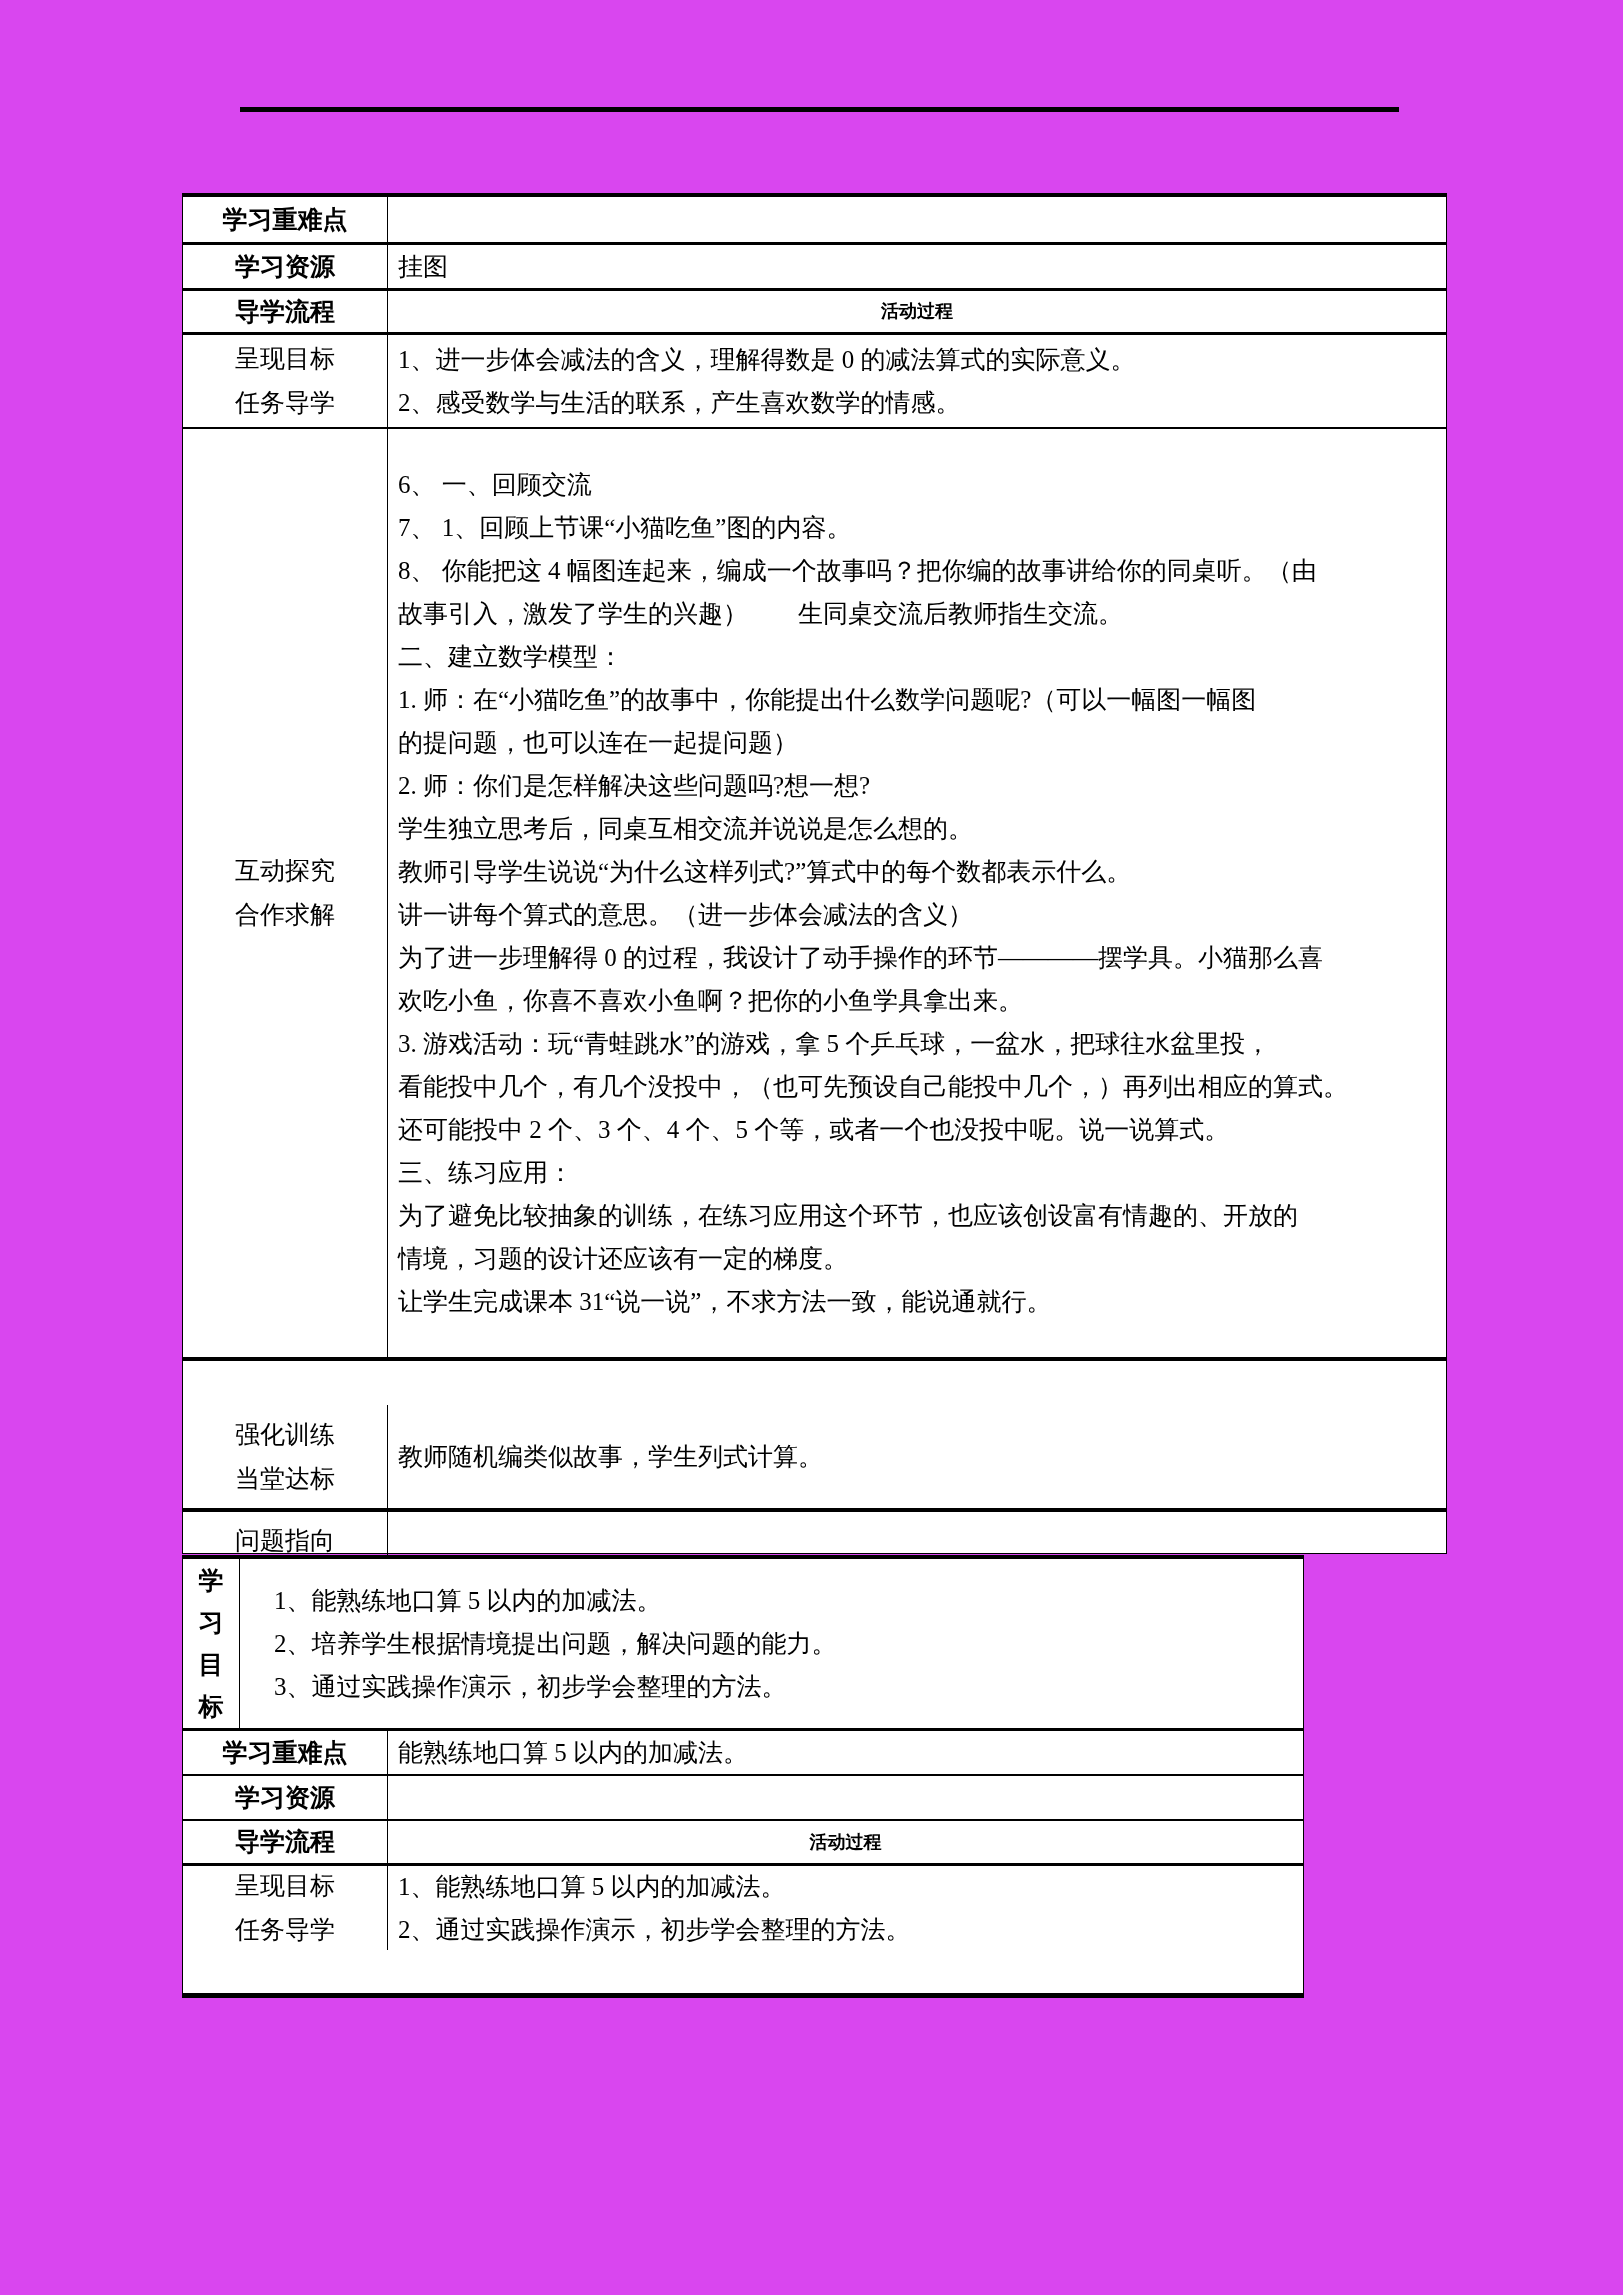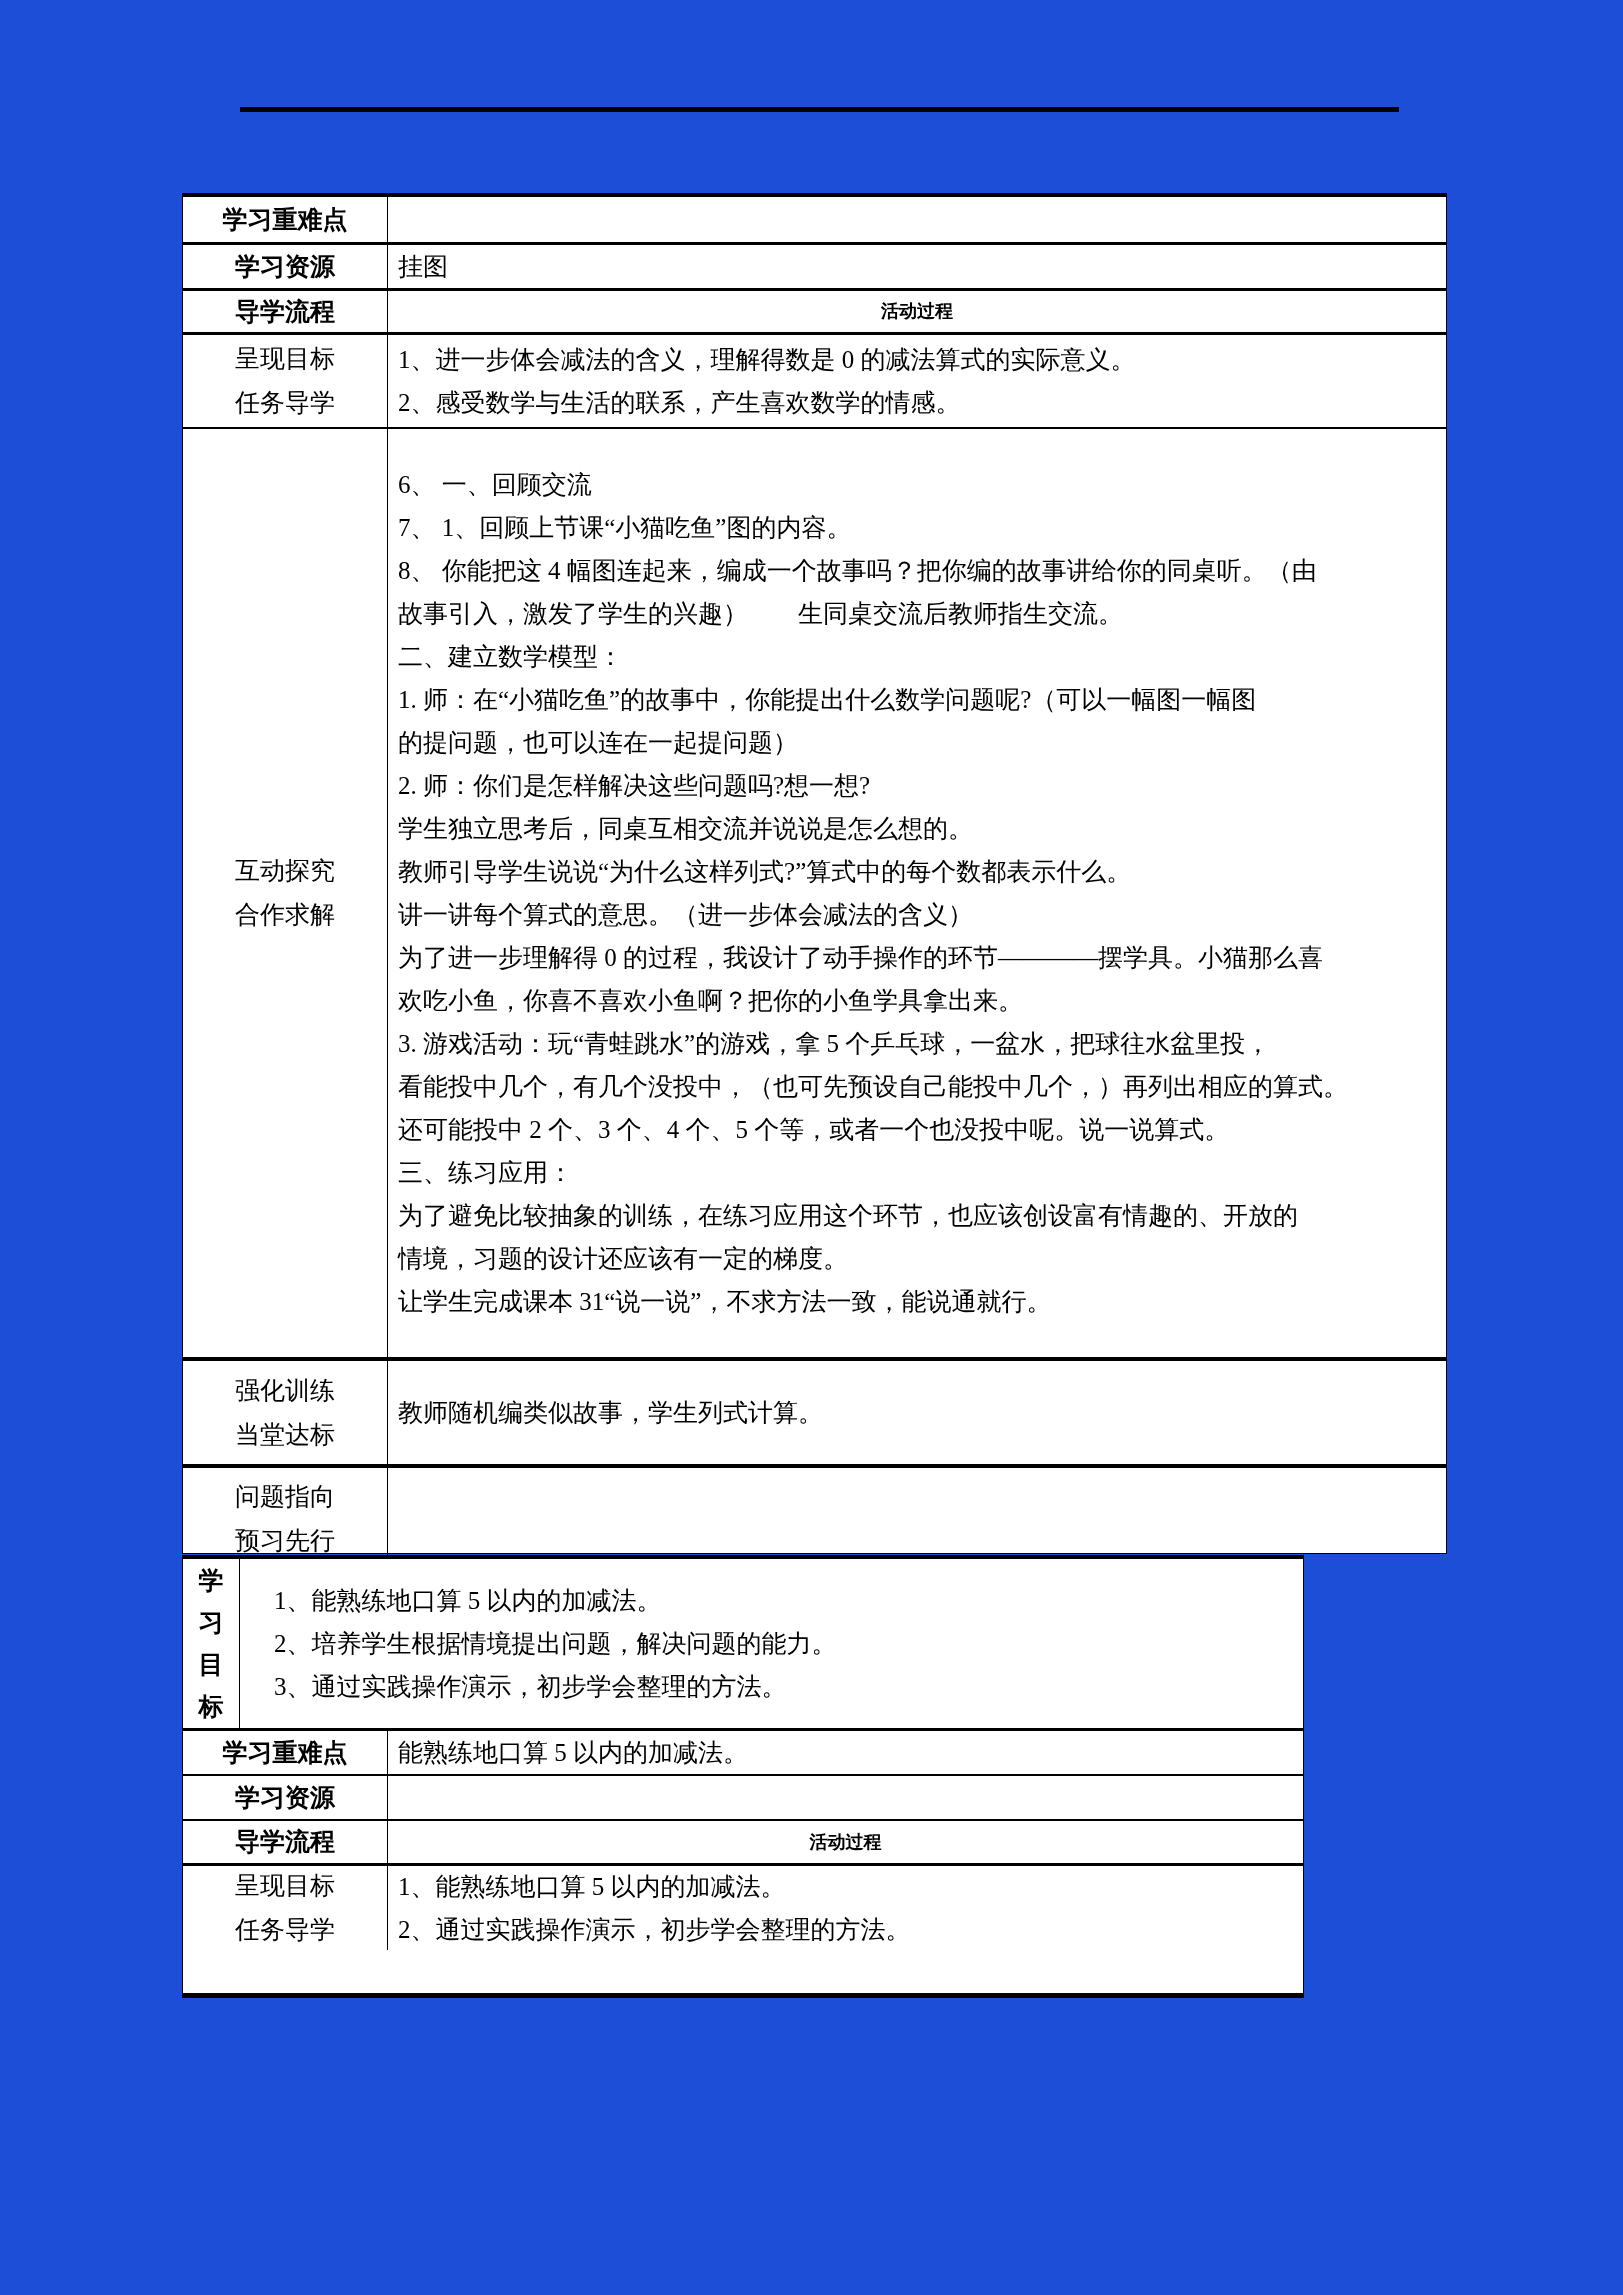--- a/index.html
+++ b/index.html
@@ -1,16 +1,16 @@
 <!DOCTYPE html>
 <html style="font-size:9px"><head>
 <meta charset="utf-8">
 <style>
   html,body{margin:0;padding:0;background:#ffffff;}
-  .page{position:relative;width:1623px;height:2295px;background:#1d4ed8;color:#000;
+  .page{position:relative;width:1623px;height:2295px;background:#d946ef;color:#000;
         font-family:"Liberation Serif","DejaVu Serif",serif;font-size:25px;overflow:hidden;}
   .toprule{position:absolute;left:240px;top:107px;width:1159px;height:4.5px;background:#000;}
   .tbl{position:absolute;background:#fff;border:1.7px solid #000;border-top-width:4.5px;box-sizing:border-box;}
   .tbl1{left:182px;top:193px;width:1265px;height:1361px;}
   .tbl2{left:182px;top:1555px;width:1122px;height:443px;border-bottom-width:5px;}
   .trow{display:flex;box-sizing:border-box;}
   .bb5{border-bottom:2.8px solid #000;}
   .bb6{border-bottom:3.4px solid #000;}
   .bb8{border-bottom:4.5px solid #000;}
   .lcell{flex:0 0 205px;width:205px;border-right:1.7px solid #000;display:flex;flex-direction:column;
@@ -18,21 +18,21 @@
   .lnarrow{flex:0 0 57px;width:57px;}
   .ccell{flex:1;display:flex;flex-direction:column;justify-content:center;box-sizing:border-box;
          padding-left:10px;padding-right:12.3px;line-height:43px;}
   .pre{white-space:pre-line;}
   .b{font-weight:bold;}
   .ctr{text-align:center;padding-left:0;padding-right:0;}
   .fs48{font-size:18px;}
   .titlepad{padding-left:153px;}
   .goalpad{padding-left:34px;}
   .h85{height:48px;}  .h82{height:46px;}  .h78{height:44px;}  .h168{height:94px;}
-  .h1661{height:932px;} .h190{height:107px;} .h155{height:101px;}
+  .h1661{height:932px;} .h190{height:107px;margin-top:44px;} .h155{height:101px;}
   .h76{height:43px;}  .h307{height:172px;} .h80{height:45px;}  .h150{height:84px;}
   .vchar{line-height:42px;}
 </style>
 </head>
 <body>
 
 <div class="page">
 
   <div class="toprule"></div>
 

